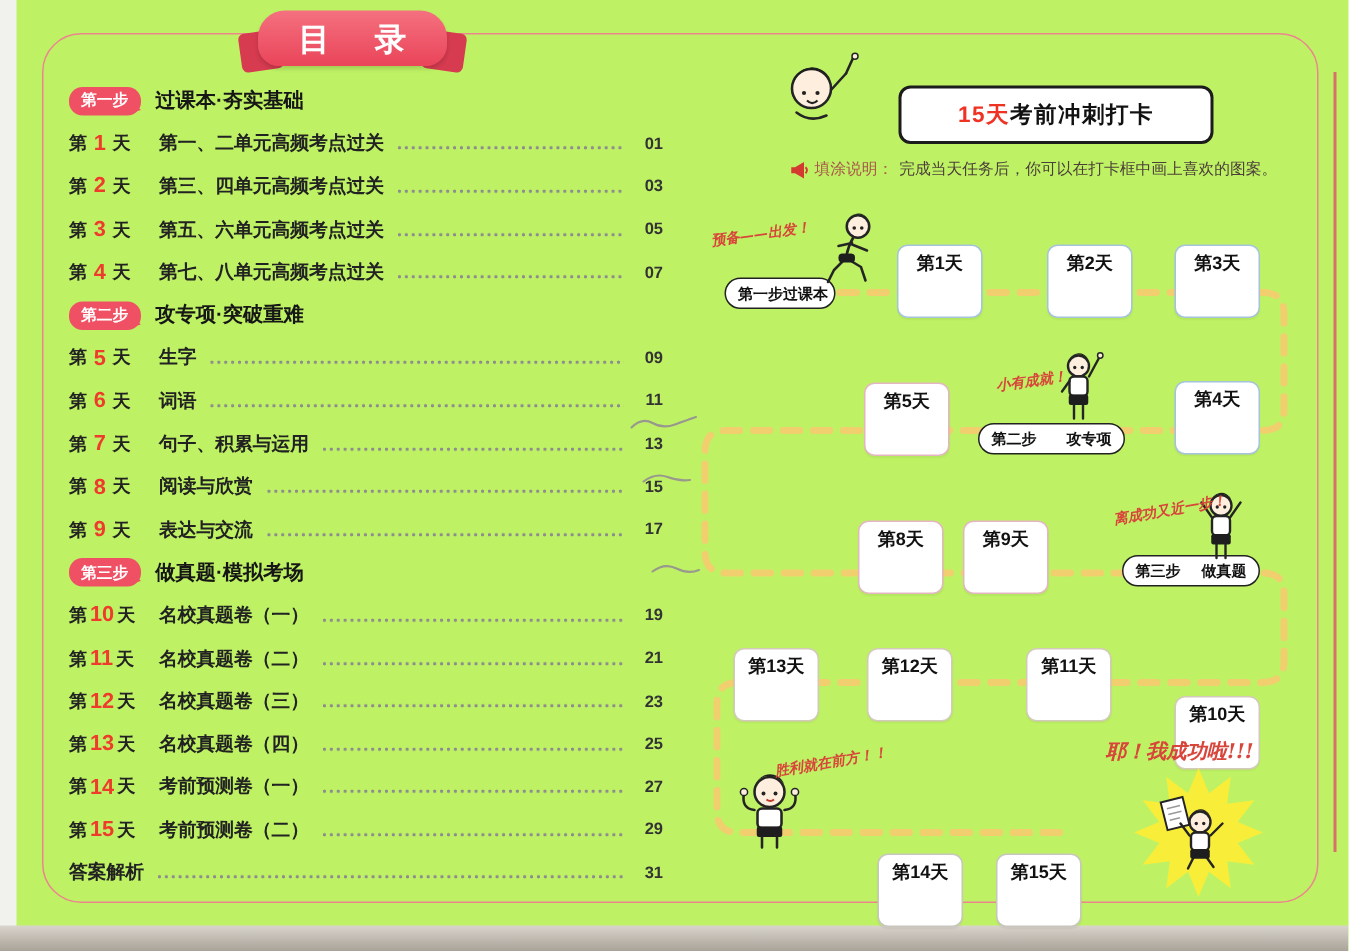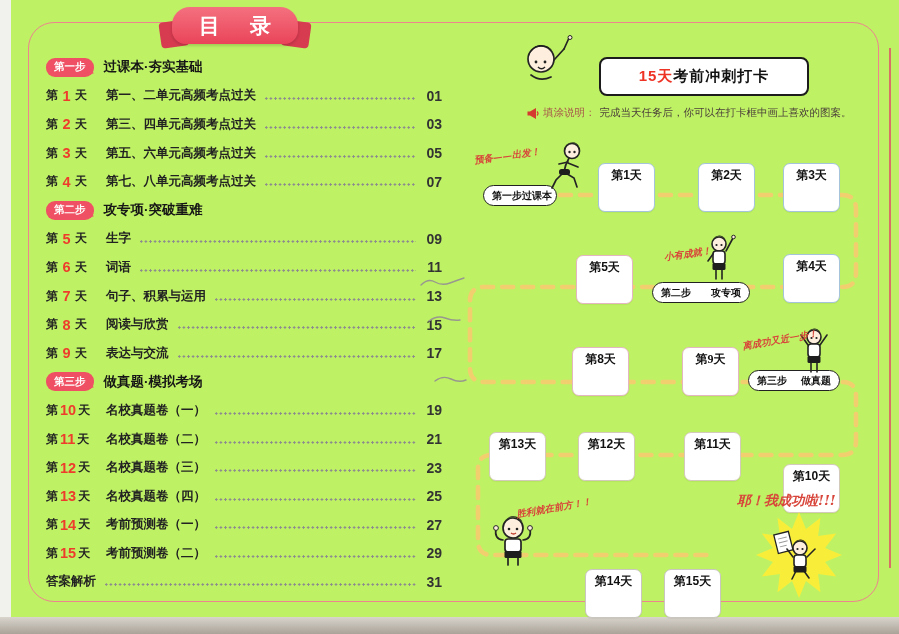--- a/index.html
+++ b/index.html
@@ -31,21 +31,21 @@
         border:4px solid transparent;border-left:7px solid #ef5063;transform:rotate(14deg);}
   .head-title{font-size:13.5px;font-weight:800;color:#161616;white-space:nowrap;}
   .toc-row{height:28.6px;display:flex;align-items:center;}
   .day{width:54px;display:flex;align-items:center;justify-content:flex-start;gap:2px;
         font-size:12px;font-weight:700;color:#222;}
   .num{color:#ee3b2c;font-size:14.5px;font-weight:700;min-width:13px;text-align:center;}
   .lab{font-size:12.5px;font-weight:600;color:#222;margin-left:6px;white-space:nowrap;}
   .dots{flex:1;height:3px;margin:6px 6px 0 8px;
         background-image:radial-gradient(circle,#8d8d8d 1px,transparent 1.3px);
         background-size:4.6px 3px;background-repeat:repeat-x;background-position:left center;}
-  .pg{width:20px;text-align:right;font-size:14px;color:#333;font-weight:600;}
+  .pg{width:20px;text-align:right;font-size:11px;color:#333;font-weight:600;}
   
   .title-box{position:absolute;left:599px;top:57px;width:206px;height:35px;background:#fff;
         border:2.2px solid #1c1c1c;border-radius:8px;display:flex;align-items:center;justify-content:center;
         font-size:15px;font-weight:900;letter-spacing:1px;white-space:nowrap;}
   .t-red{color:#ee3325;}
   .t-black{color:#111;}
   .note{position:absolute;left:526px;top:106px;display:flex;align-items:center;gap:4px;
         font-family:"DejaVu Serif",serif;font-size:10.5px;color:#4c3f3a;white-space:nowrap;}
   .note .nl{color:#a8564a;}
   .board-svg{position:absolute;left:415px;top:135px;z-index:1;}
@@ -317,21 +317,21 @@
   <div class="card cp" style="left:576px;top:255px;">
       <span>第5天</span>
     </div>
   <div class="card cb" style="left:783px;top:254px;">
       <span>第4天</span>
     </div>
 
   <div class="card cp" style="left:572px;top:347px;">
       <span>第8天</span>
     </div>
-  <div class="card cp" style="left:682px;top:347px;font-family:Liberation Serif, serif;">
+  <div class="card cp" style="left:642px;top:347px;">
       <span>第9天</span>
     </div>
 
   <div class="card ct" style="left:489px;top:432px;">
       <span>第13天</span>
     </div>
   <div class="card ct" style="left:578px;top:432px;">
       <span>第12天</span>
     </div>
   <div class="card ct" style="left:684px;top:432px;">

